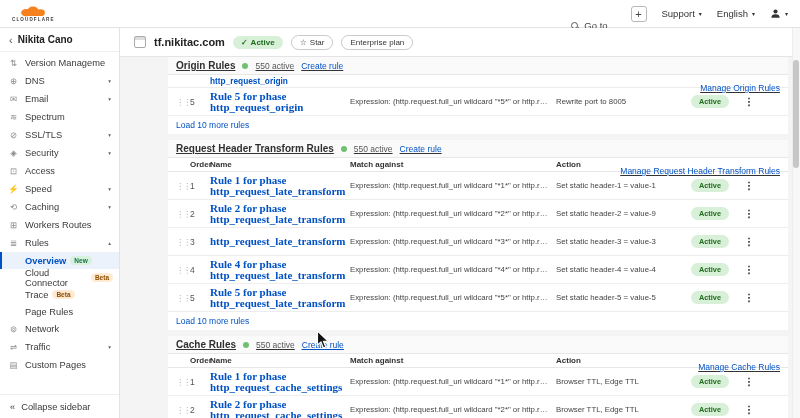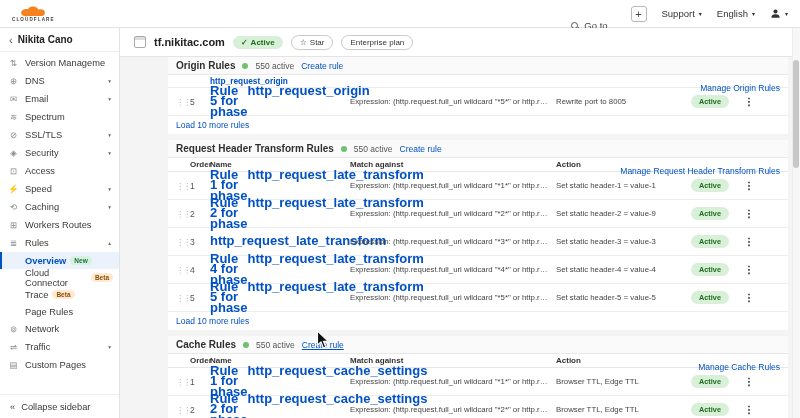--- a/index.html
+++ b/index.html
@@ -49,42 +49,42 @@
               background: linear-gradient(#ddd 0 3px, #fff 3px); }
   .site-domain { font-size: 11px; font-weight: bold; color:#222; cursor:pointer; }
   .pill { display:flex; align-items:center; gap:3px; font-size: 8px; border-radius: 9px; padding: 2px 8px; }
   .pill-active { background:#d8efd8; color:#1e6b1e; font-weight:bold; }
   .pill-outline { border: 1px solid #c9c9c9; color:#333; background:#fff; cursor:pointer; }
 
   .content { flex:1; padding-left: 48px; overflow:hidden; }
   .card { width: 620px; }
   .section { margin-bottom: 6px; background:#fff; }
   .sec-head { height: 18px; background:#fafafa; border-bottom:1px solid #e7e7e7;
-              display:flex; align-items:center; gap:7px; padding: 0 8px; }
+              display:flex; align-items:center; gap:7px; padding: 0 8px; text-decoration: underline; }
   .sec-title { font-size: 10px; font-weight: bold; color:#303030; }
   .dot { width: 6px; height: 6px; border-radius: 50%; background: #6fc06f; }
   .count { font-size: 8.5px; color:#555; }
   .link { font-size: 8.5px; color:#0051c3; cursor:pointer; white-space:nowrap; }
   .link.hovered { text-decoration: underline; }
   .manage { margin-left:auto;margin-top:45px; }
 
   .thead { height: 14px; display:flex; align-items:center; padding: 0 8px; background:#fff;
            border-bottom:1px solid #e7e7e7; font-size: 8px; font-weight: bold; color:#333; }
   .c-handle { width: 14px; }
   .c-order { width: 20px; }
   .c-name { width: 140px; }
   .c-match { width: 206px; }
   .c-action { width: 130px; }
   .c-badge { width: 48px; display:flex; justify-content:center; }
 
   .rrow { height: 28px; display:flex; align-items:center; padding: 0 8px; background:#fff; border-bottom:1px solid #ededed; }
   .drag { width: 14px; color:#b3b3b3; font-size: 8.5px; letter-spacing: -1.5px; cursor:grab; }
   .ord { width: 20px; font-size: 8.5px; color:#555; }
-  .nm { width: 140px; display:flex; flex-direction:row; font-size: 13px; font-weight: bold;
-        color:#0051c3; line-height: 10.5px; cursor:pointer; }
+  .nm { width: 140px; display:flex; flex-direction:column; font-size: 11px; font-weight: bold;
+        color:#0051c3; line-height: 10.5px; cursor:pointer;font-family:Liberation Serif, serif; }
   .match { width: 206px; font-size: 7.8px; color:#444; white-space:nowrap; overflow:hidden;
            text-overflow: ellipsis; padding-right: 8px; }
   .act { width: 130px; font-size: 7.8px; color:#444; white-space:nowrap; overflow:hidden; }
   .badge-active { background:#d8efd8; color:#1e6b1e; font-size: 7.3px; font-weight:bold;
                   padding: 2px 8px; border-radius: 9px; }
   .kebab { width: 30px; text-align:center; font-size: 10px; font-weight:bold; color:#222; cursor:pointer; }
   .partial { height: 13px; background:#fff; border-bottom:1px solid #ededed; display:flex;
              align-items:center; padding-left: 42px; font-size: 8.3px; font-weight:bold; color:#0051c3; }
   .load-more { height: 18px; display:flex; align-items:center; padding: 0 8px; background:#fff; }
 

